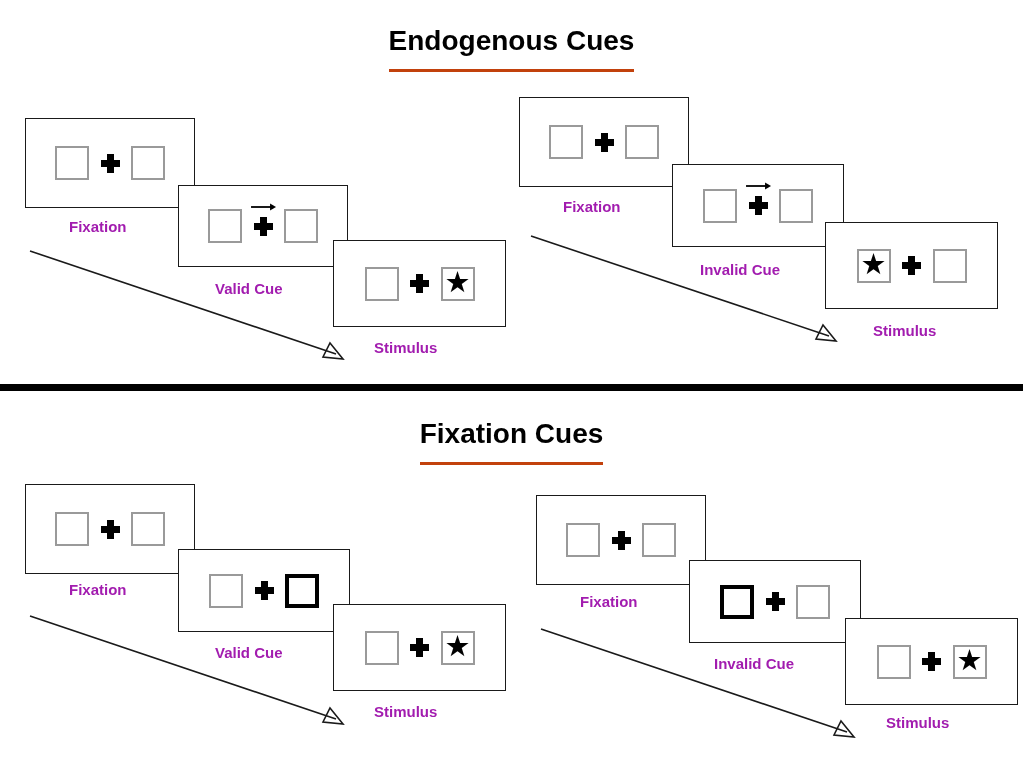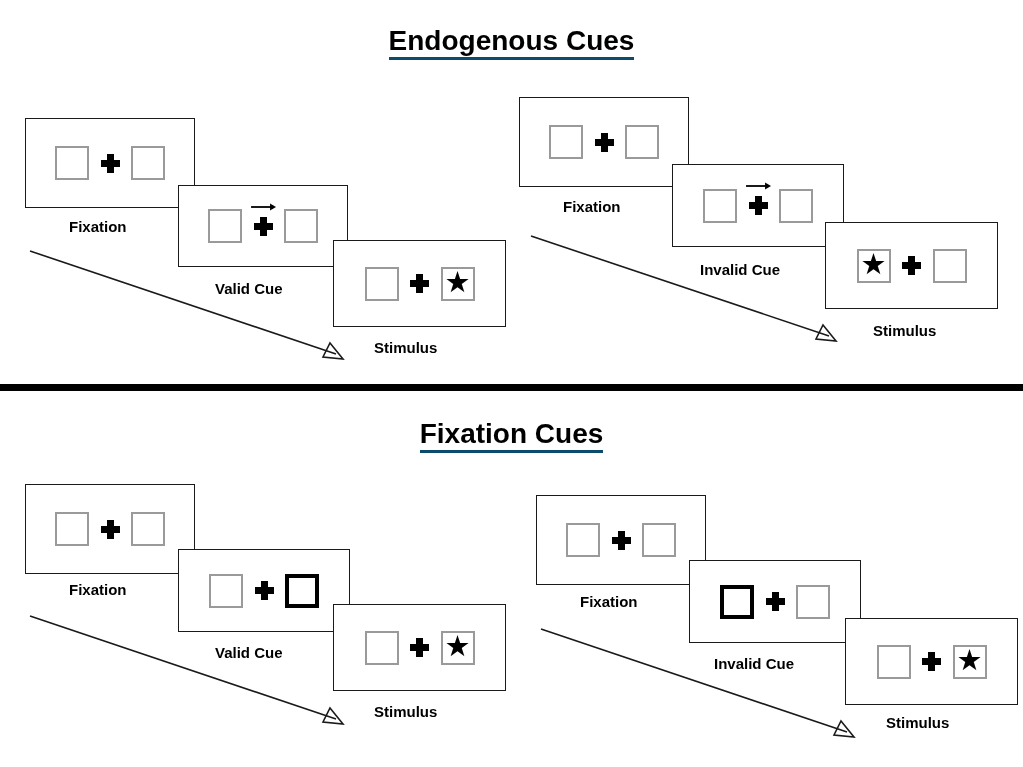--- a/index.html
+++ b/index.html
@@ -20,22 +20,22 @@
   .section-title {
     position: absolute;
     width: 100%;
     text-align: center;
     font-size: 28px;
     font-weight: bold;
     letter-spacing: 0px;
     color: #000;
   }
   .section-title span {
-    border-bottom: 3px solid #0c4a6e;
-    padding-bottom: 1px;
+    border-bottom: 3px solid #c2410c;
+    padding-bottom: 13px;
     margin-top: 44px;
   }
 
   
   .divider {
     position: absolute;
     left: 0;
     width: 1023px;
     height: 7px;
     background: #000;
@@ -115,21 +115,21 @@
     width: 27px;
     height: 10px;
   }
 
   
   .caption {
     position: absolute;
     font-size: 15px;
     font-weight: bold;
     white-space: nowrap;
-    color: #000000;
+    color: #a21caf;
   }
 
   
   .flow-arrow {
     position: absolute;
     pointer-events: none;
   }
 </style>
 </head>
 <body>

